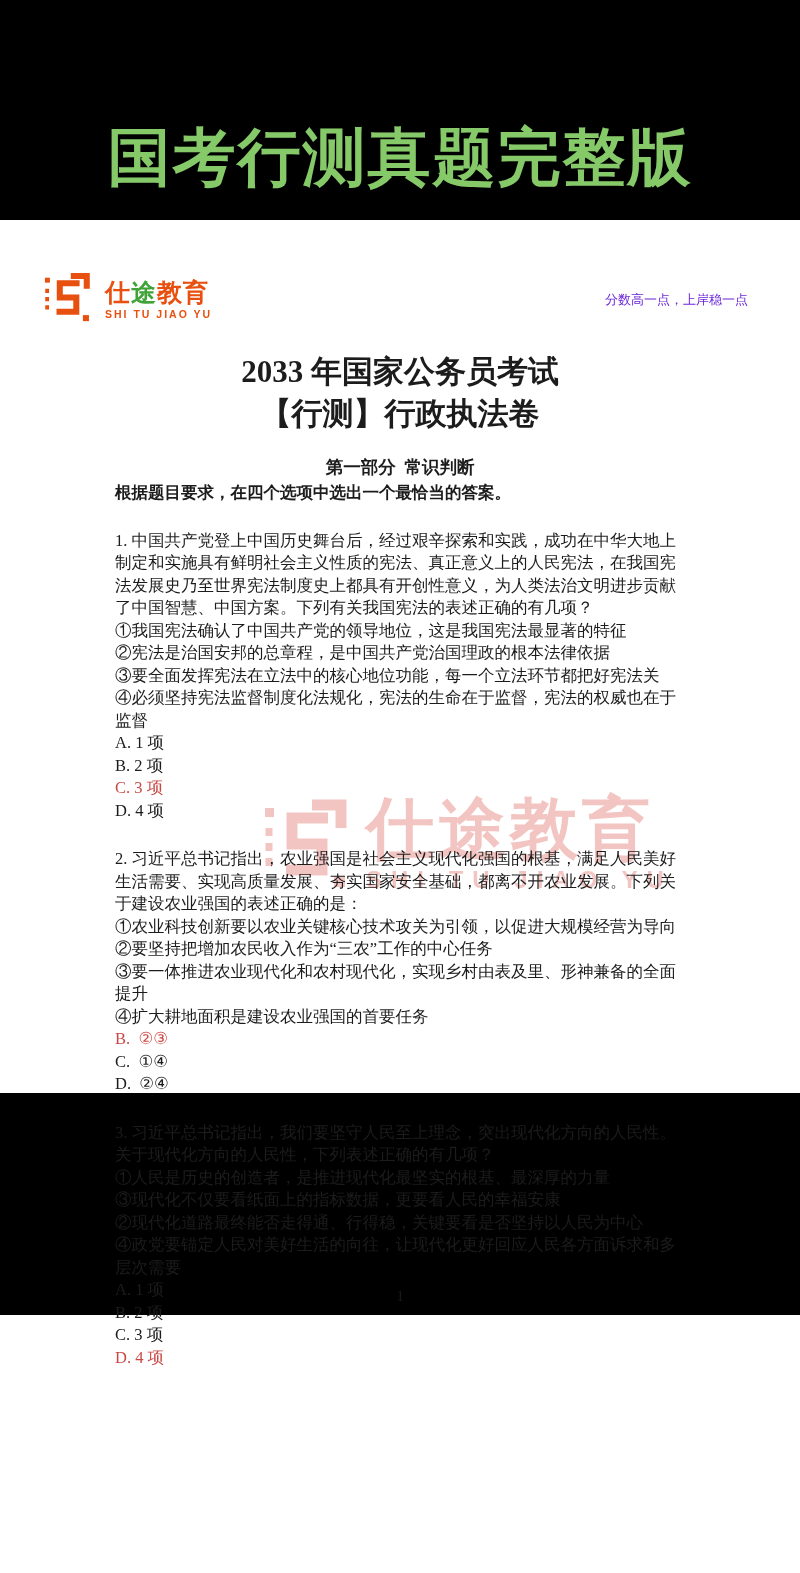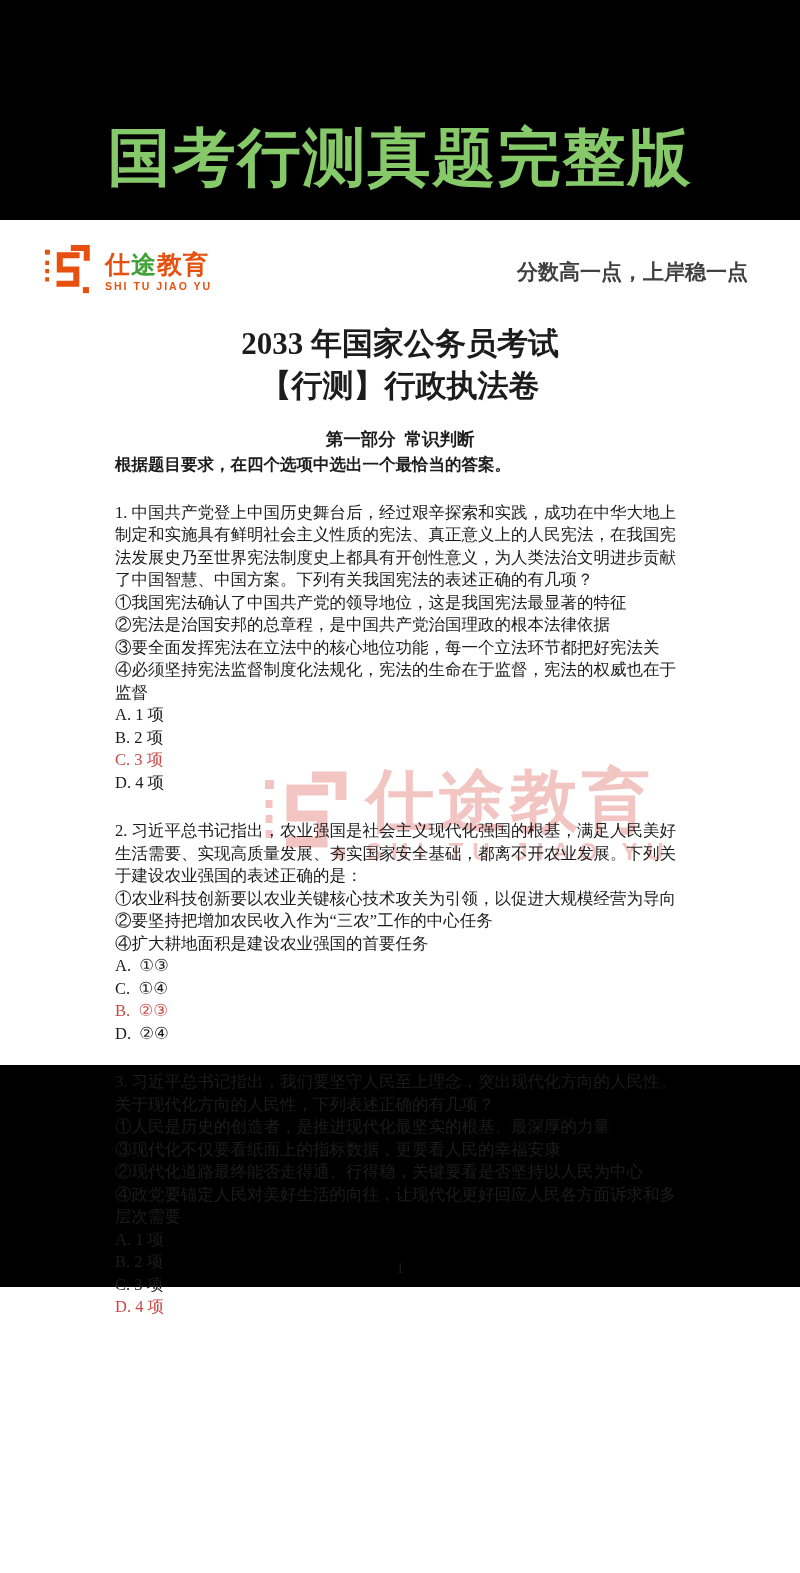--- a/index.html
+++ b/index.html
@@ -17,39 +17,39 @@
     box-sizing:border-box;
     display:flex;justify-content:center;align-items:flex-start;
     padding-top:126px;
   }
   .banner-top .banner-title{
     font-family:"Liberation Sans", sans-serif;
     font-weight:bold;font-size:63px;line-height:1;
     color:#85c968;letter-spacing:2px;white-space:nowrap;
   }
   
-  .page{position:relative;height:845px;background:#ffffff;}
+  .page{position:relative;height:845px;background:#ffffff;margin-top:28px;}
   .page-header{
     display:flex;justify-content:space-between;align-items:center;
     padding:22px 52px 0 40px;
   }
   .logo{display:flex;align-items:center;}
   .logo-text{margin-left:10px;}
   .brand-cn{
     font-family:"Liberation Sans", sans-serif;font-weight:bold;
     font-size:25px;line-height:1.05;color:#e8500f;letter-spacing:1px;
   }
   .brand-cn .green{color:#3fa338;}
   .brand-en{
     font-family:"Liberation Sans", sans-serif;font-weight:bold;
     font-size:10.5px;color:#e8500f;letter-spacing:2px;margin-top:2px;
   }
   .slogan{
-    font-family:"Liberation Sans", sans-serif;font-weight:bold;
-    font-size:21px;color:#404040;white-space:nowrap;
+    font-family:"Liberation Sans", sans-serif;font-weight:normal;
+    font-size:13px;color:#6d28d9;white-space:nowrap;
   }
   
   .doc-title{
     text-align:center;font-weight:bold;font-size:31px;line-height:1.35;
     margin-top:22px;
   }
   .section-heading{
     text-align:center;font-weight:bold;font-size:17.5px;margin-top:20px;
     white-space:pre-wrap;
   }
@@ -154,24 +154,24 @@
       <p class="opt" data-state="normal">A. 1 项</p>
       <p class="opt" data-state="normal">B. 2 项</p>
       <p class="opt" data-state="correct">C. 3 项</p>
       <p class="opt" data-state="normal">D. 4 项</p>
     </div>
 
     <div class="question">
       <p class="stem"><span>2.</span> <span>习近平总书记指出，农业强国是社会主义现代化强国的根基，满足人民美好生活需要、实现高质量发展、夯实国家安全基础，都离不开农业发展。下列关于建设农业强国的表述正确的是：</span></p>
       <p class="statement">①农业科技创新要以农业关键核心技术攻关为引领，以促进大规模经营为导向</p>
       <p class="statement">②要坚持把增加农民收入作为“三农”工作的中心任务</p>
+      <p class="statement">③要一体推进农业现代化和农村现代化，实现乡村由表及里、形神兼备的全面提升</p>
       <p class="statement">④扩大耕地面积是建设农业强国的首要任务</p>
-      <p class="opt" data-state="normal">A.  ①③</p>
+      <p class="opt" data-state="correct">B.  ②③</p>
       <p class="opt" data-state="normal">C.  ①④</p>
-      <p class="opt" data-state="correct">B.  ②③</p>
       <p class="opt" data-state="normal">D.  ②④</p>
     </div>
 
     <div class="question">
       <p class="stem"><span>3.</span> <span>习近平总书记指出，我们要坚守人民至上理念，突出现代化方向的人民性。</span></p>
       <p class="stem">关于现代化方向的人民性，下列表述正确的有几项？</p>
       <p class="statement">①人民是历史的创造者，是推进现代化最坚实的根基、最深厚的力量</p>
       <p class="statement">③现代化不仅要看纸面上的指标数据，更要看人民的幸福安康</p>
       <p class="statement">②现代化道路最终能否走得通、行得稳，关键要看是否坚持以人民为中心</p>
       <p class="statement">④政党要锚定人民对美好生活的向往，让现代化更好回应人民各方面诉求和多层次需要</p>

